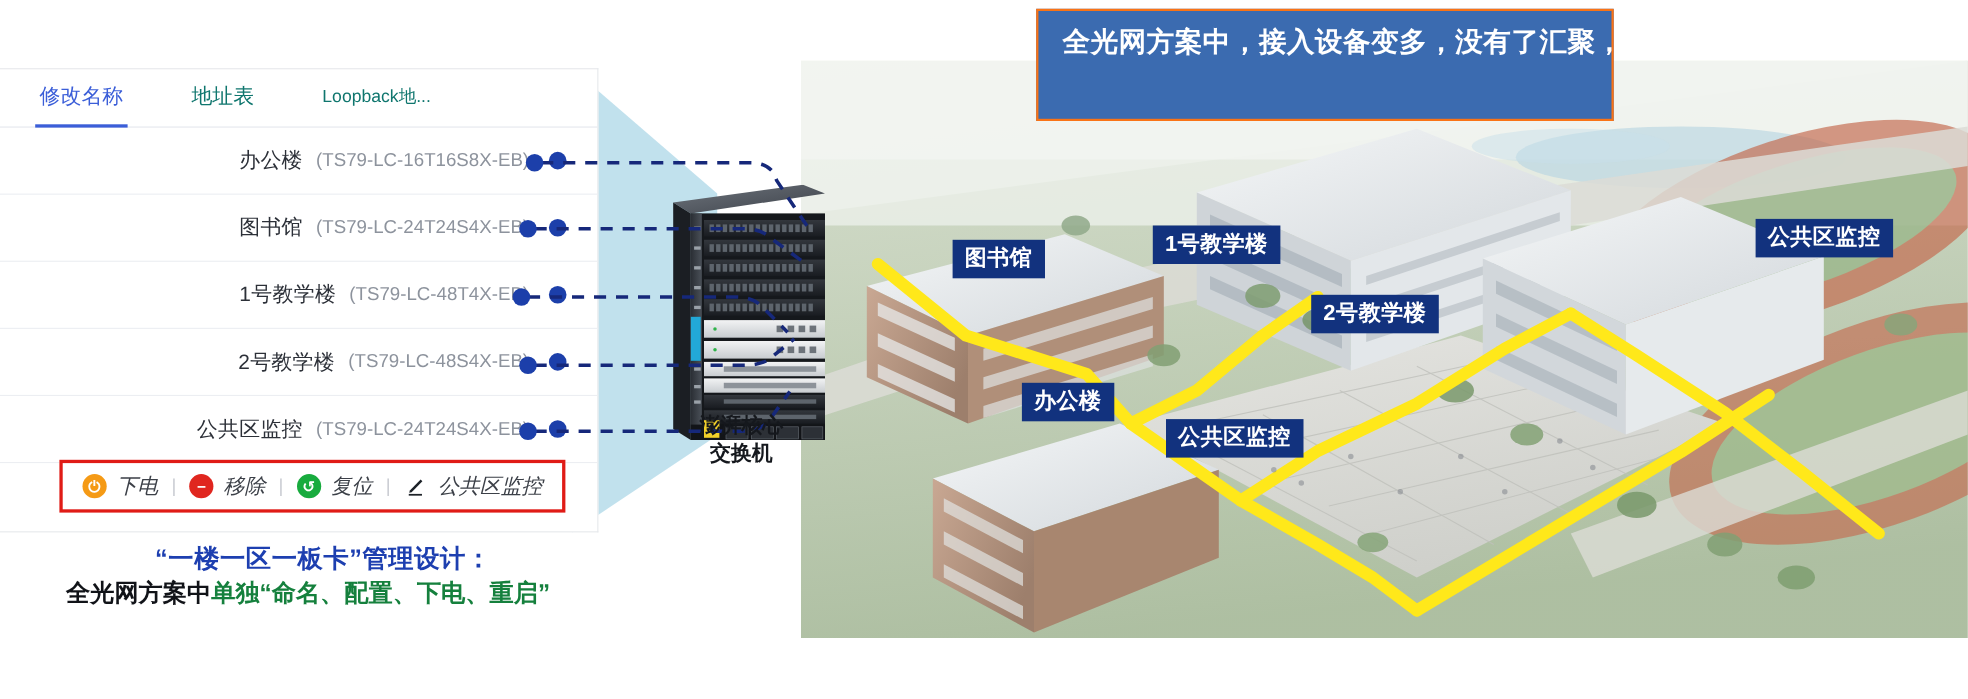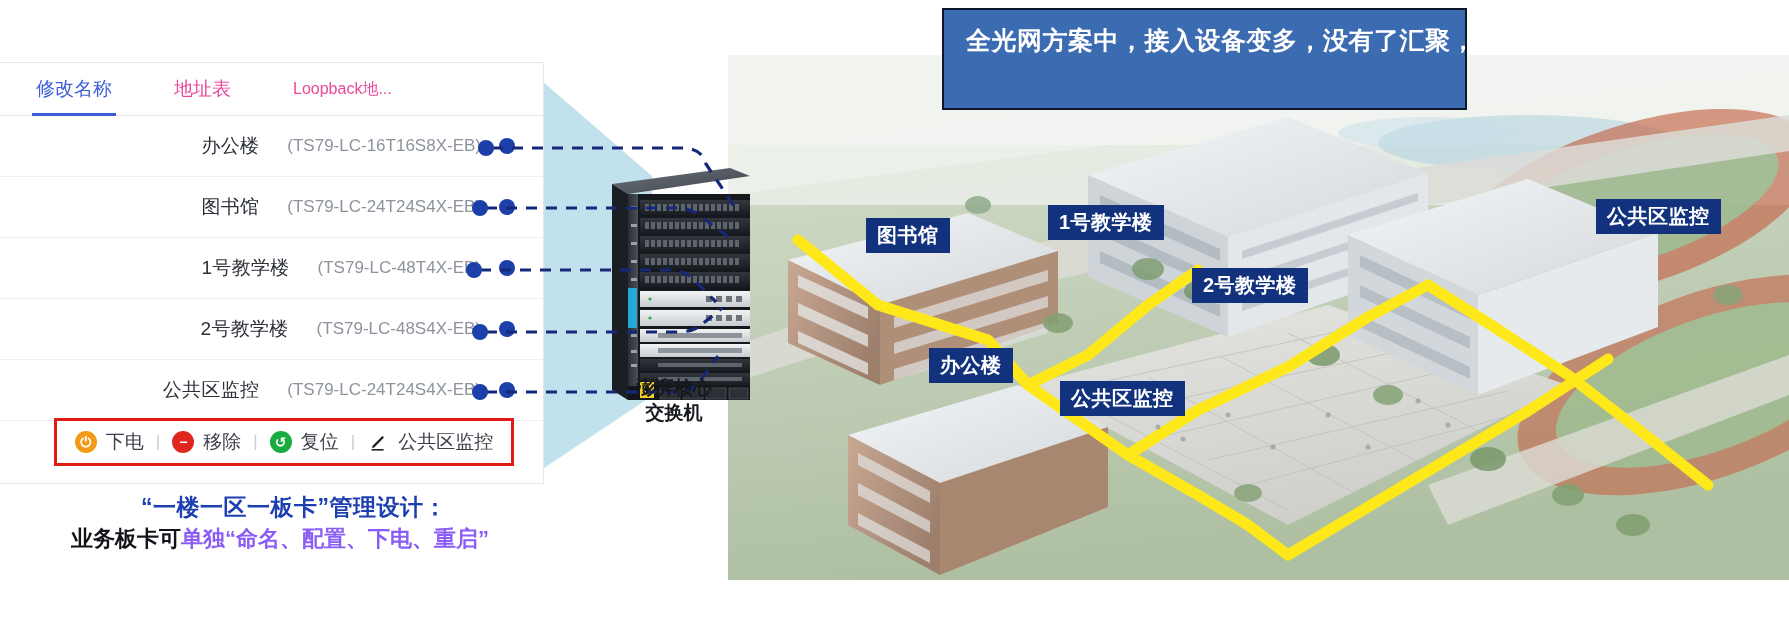--- a/index.html
+++ b/index.html
@@ -22,21 +22,21 @@
   }
   #tabbar {
     position: relative; height: 53px;
     border-bottom: 1px solid #e4e7ed;
     display: flex; align-items: center;
     padding-left: 38px;
   }
   .tab {
     position: relative;
     font-size: 19px;
-    color: #ec4899;
+    color: #0f766e;
     margin-right: 62px;
     line-height: 52px;
     white-space: nowrap;
     cursor: pointer;
   }
   .tab.active { color: #3b5ed8; }
   .tab.active::after {
     content: "";
     position: absolute; left: -4px; right: -4px; bottom: -1px;
     height: 3px; background: #3b5ed8;
@@ -51,21 +51,21 @@
     display: flex; align-items: center;
     justify-content: flex-end;
     padding-right: 62px;
     white-space: nowrap;
   }
   .card-row:last-of-type { border-bottom: 1px solid #eceef2; }
   .card-name {
     font-size: 19px; color: #2c3038; letter-spacing: .3px;
   }
   .card-model {
-    font-size: 17px; color: #8d939d; margin-left: 28px;
+    font-size: 17px; color: #8d939d; margin-left: 12px;
     font-family: "Liberation Sans", sans-serif;
   }
   .row-dot {
     position: absolute; right: 28px; top: 50%;
     width: 16px; height: 16px; border-radius: 50%;
     background: #1c3faa; transform: translateY(-50%);
   }
 
   
   #action-bar {
@@ -75,21 +75,21 @@
     background: #fff;
     display: flex; align-items: center;
     justify-content: center;
     z-index: 8;
   }
   .act {
     display: flex; align-items: center;
     font-size: 19px; color: #3c4048;
     cursor: pointer;
   }
-  .act .lbl { margin-left: 9px; }
+  .act .lbl { margin-left: 9px; font-style: italic; }
   .act-sep { color: #c9ccd2; margin: 0 12px; font-size: 17px; }
   .ic {
     width: 22px; height: 22px; border-radius: 50%;
     display: inline-flex; align-items: center; justify-content: center;
     color: #fff; font-size: 14px; font-weight: bold; line-height: 1;
     flex: 0 0 auto;
   }
   .ic-power { background: #f59a15; }
   .ic-remove { background: #e0261f; }
   .ic-reset  { background: #18ab3e; }
@@ -101,21 +101,21 @@
     text-align: center; z-index: 9;
   }
   #cap1 {
     font-size: 23px; font-weight: bold; color: #1d3fb0;
     letter-spacing: .5px; line-height: 30px; padding-left: 28px;
   }
   #cap2 {
     font-size: 22px; font-weight: bold; color: #111318;
     line-height: 30px; margin-top: 2px;
   }
-  #cap2 .red { color: #8b5cf6; text-align: center; }
+  #cap2 .red { color: #15803d; text-align: center; }
 
   
   #beam { position: absolute; left: 520px; top: 0; width: 320px; height: 635px; z-index: 2; }
   #connectors { position: absolute; left: 0; top: 0; width: 1789px; height: 635px; z-index: 7; pointer-events: none; }
 
   
   #chassis-wrap {
     position: absolute; left: 598px; top: 168px;
     width: 152px; height: 232px; z-index: 5;
   }
@@ -127,23 +127,24 @@
 
   
   #photo { position: absolute; left: 728px; top: 55px; width: 1061px; height: 525px; overflow: hidden; z-index: 3; }
   #photo svg { display: block; }
 
   
   #banner {
     position: absolute; left: 942px; top: 8px;
     width: 525px; min-height: 102px;
     background: #3b6bb0;
-    border: 2px solid #0f172a;
+    border: 2px solid #f97316;
     padding: 12px 18px 14px 22px;
     z-index: 10;
+    font-family: Liberation Mono, monospace;
   }
   #banner .bl {
     color: #ffffff; font-weight: bold; font-size: 25px;
     line-height: 36px; letter-spacing: .5px; white-space: nowrap;
   }
 
   
   .maplabel {
     position: absolute; z-index: 9;
     background: #12327e;
@@ -592,17 +593,17 @@
       <circle cx="480" cy="208" r="8"></circle>
       <circle cx="474" cy="270" r="8"></circle>
       <circle cx="480" cy="332" r="8"></circle>
       <circle cx="480" cy="392" r="8"></circle>
     </g>
   </svg>
 
   <div id="caption">
     <div id="cap1">“一楼一区一板卡”管理设计：</div>
     <div id="cap2">
-      <span>业务板卡可</span><span class="red">单独“命名、配置、下电、重启”</span>
+      <span>全光网方案中</span><span class="red">单独“命名、配置、下电、重启”</span>
     </div>
   </div>
 
 </div>
 
 </body></html>

